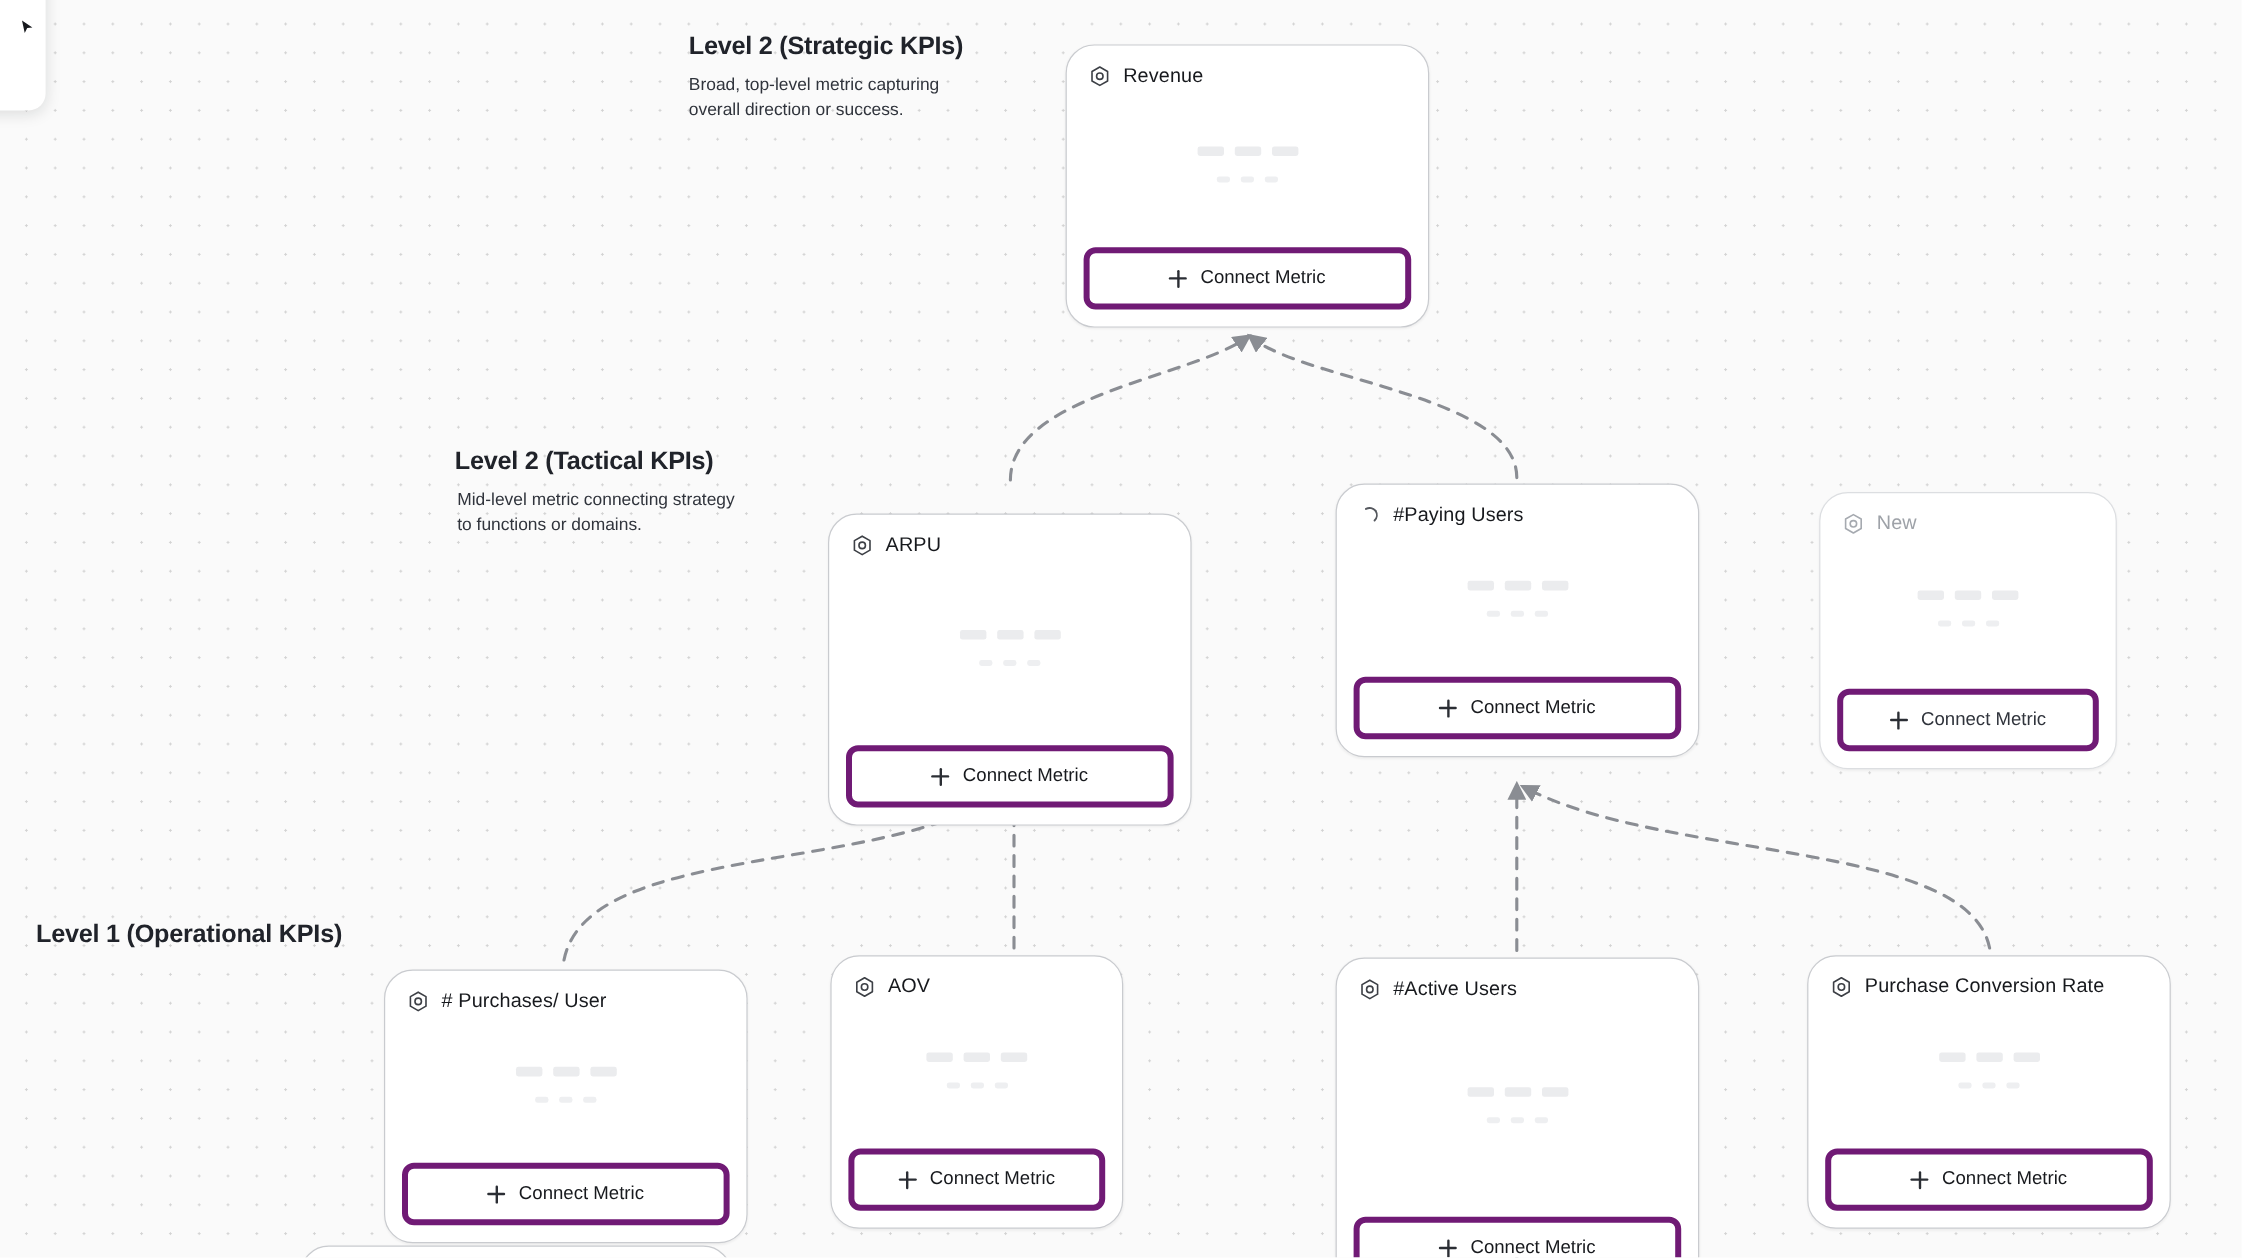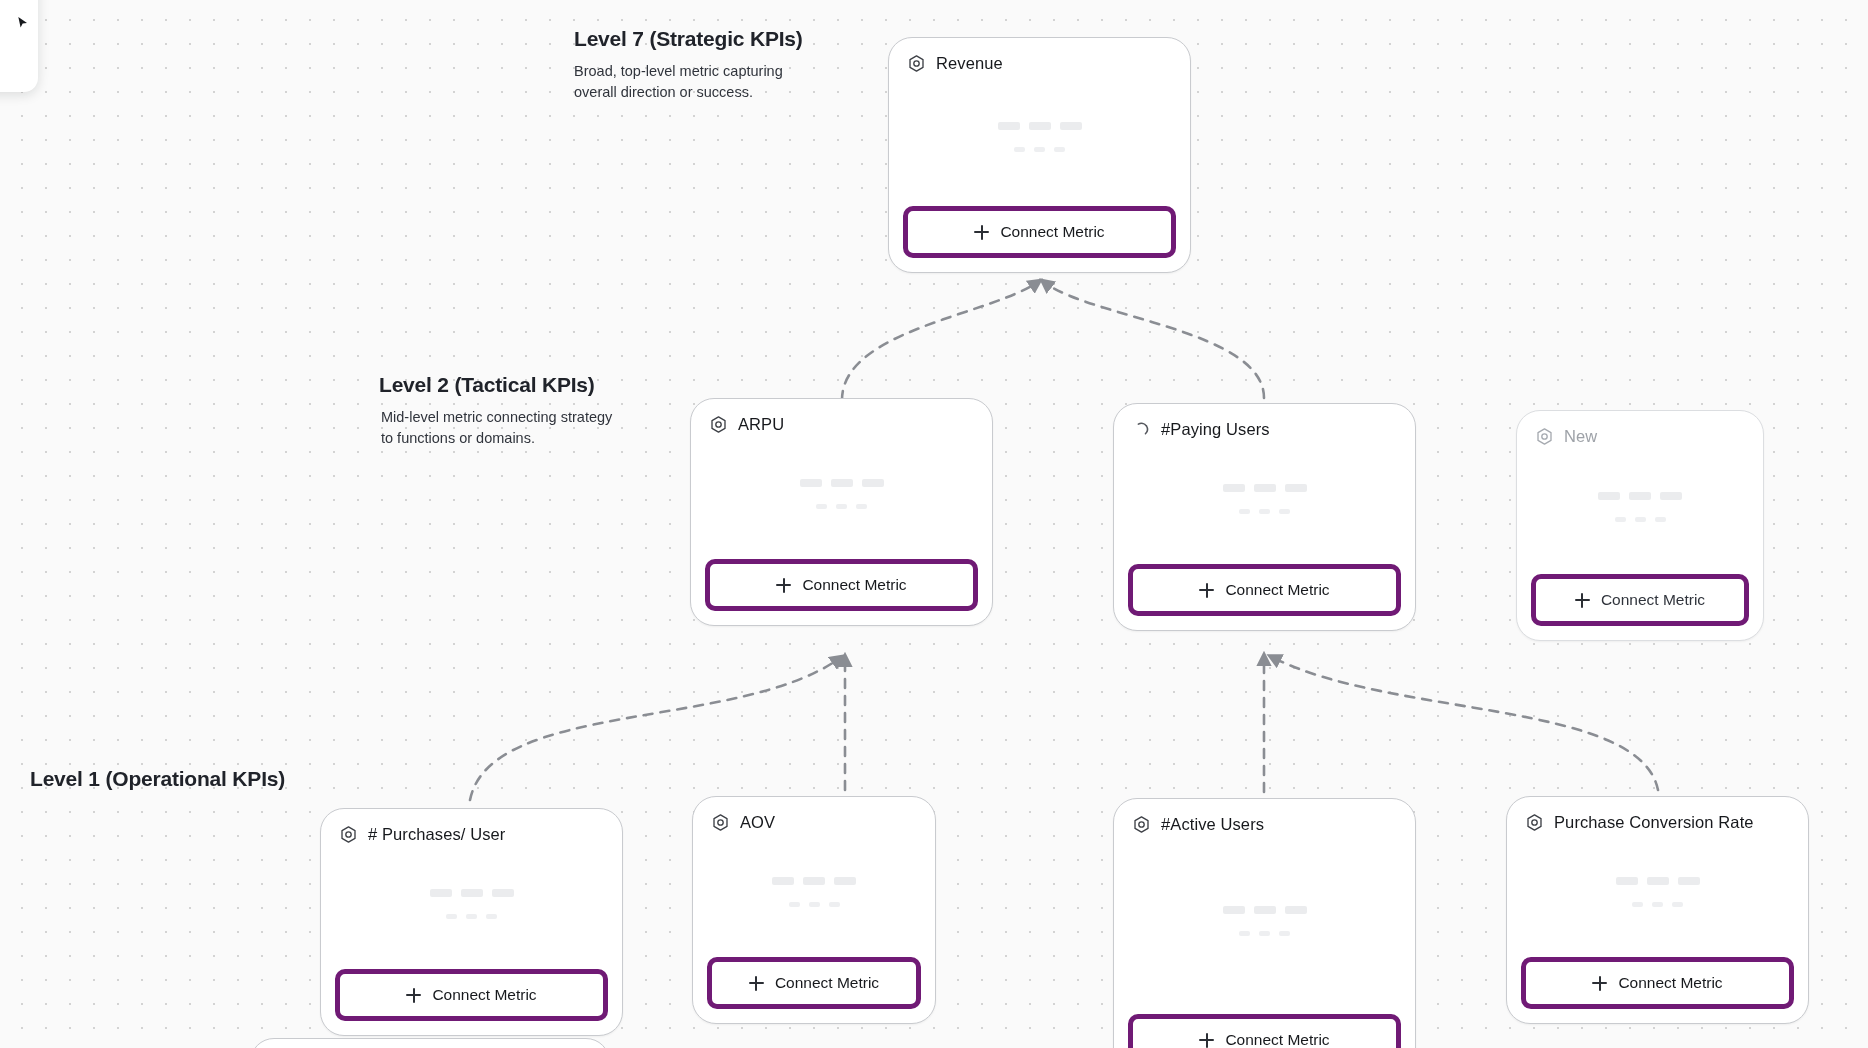--- a/index.html
+++ b/index.html
@@ -183,21 +183,21 @@
     <path d="M 845 790 L 845 658" fill="none" stroke="#8a8d93" stroke-width="2.6" stroke-dasharray="9 8" stroke-linecap="round" marker-end="url(#arrow)"></path>
 
     <path d="M 1264 792 L 1264 657" fill="none" stroke="#8a8d93" stroke-width="2.6" stroke-dasharray="9 8" stroke-linecap="round" marker-end="url(#arrow)"></path>
 
     <path d="M 1658 790 C 1640 700 1390 718 1272 657" fill="none" stroke="#8a8d93" stroke-width="2.6" stroke-dasharray="9 8" stroke-linecap="round" marker-end="url(#arrow)"></path>
 
     <path d="M 1264 1048 L 1264 1030" fill="none" stroke="#8a8d93" stroke-width="2.6" stroke-dasharray="9 8" stroke-linecap="round" marker-end="url(#arrow)"></path>
   </svg>
 
   <div class="level-label" style="left:574px; top:26px;">
-    <p class="level-title">Level 7 (Strategic KPIs)</p>
+    <p class="level-title">Level 2 (Strategic KPIs)</p>
     <p class="level-desc">Broad, top-level metric capturing overall direction or success.</p>
   </div>
 
   <div class="level-label" style="left:379px; top:372px;">
     <p class="level-title">Level 2 (Tactical KPIs)</p>
     <p class="level-desc" style="margin-left:2px;">Mid-level metric connecting strategy to functions or domains.</p>
   </div>
 
   <div class="level-label" style="left:30px; top:766px;">
     <p class="level-title">Level 1 (Operational KPIs)</p>
@@ -222,21 +222,21 @@
         <span class="skel"></span>
         <span class="skel"></span>
       </div>
     </div>
     <div class="connect-btn">
       <span class="plus-icon"></span>
       <span class="connect-label">Connect Metric</span>
     </div>
   </div>
 
-  <div class="card" style="left:690px; top:398px; width:303px; height:228px;gap:40px;">
+  <div class="card" style="left:690px; top:428px; width:303px; height:260px;gap:40px;">
     <div class="card-head">
       <svg class="metric-icon" viewBox="0 0 24 24">
         <path d="M12 2.3 L20.2 7 v10 L12 21.7 L3.8 17 V7 Z" fill="none" stroke="#3d4046" stroke-width="1.7" stroke-linejoin="round"></path>
         <circle cx="12" cy="12" r="3.4" fill="none" stroke="#3d4046" stroke-width="1.7"></circle>
       </svg>
       <span class="card-title">ARPU</span>
     </div>
     <div class="card-body">
       <div class="skel-row big">
         <span class="skel"></span>

